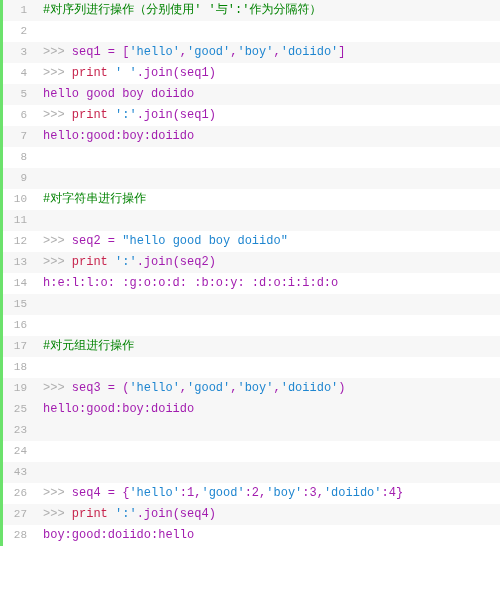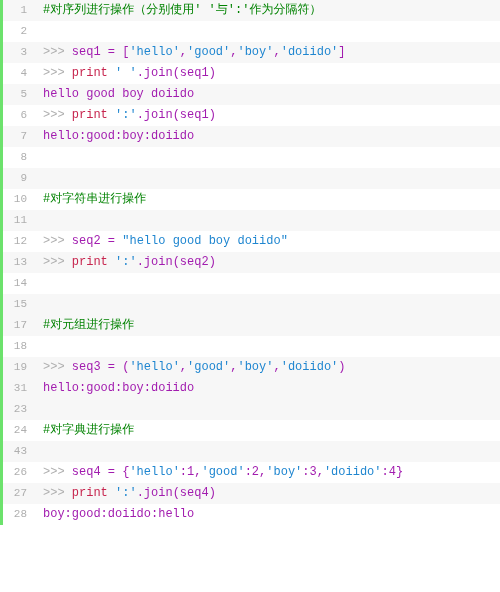--- a/index.html
+++ b/index.html
@@ -96,48 +96,52 @@
       <div class="line">
         <div class="ln">12</div>
         <div class="content"><span class="keyword">&gt;&gt;&gt; </span><span class="plain">seq2 = </span><span class="string">"hello good boy doiido"</span></div>
       </div>
       <div class="line alt">
         <div class="ln">13</div>
         <div class="content"><span class="keyword">&gt;&gt;&gt; </span><span class="print">print</span><span class="plain"> </span><span class="string">':'</span><span class="plain">.join(seq2)</span></div>
       </div>
       <div class="line">
         <div class="ln">14</div>
+        <div class="content"><span class="plain">h:e:l:l:o: :g:o:o:d: :b:o:y: :d:o:i:i:d:o</span></div>
       </div>
       <div class="line alt">
         <div class="ln">15</div>
+        <div class="content"><span class="plain"></span></div>
+      </div>
+      <div class="line">
+        <div class="ln">16</div>
         <div class="content"><span class="plain"></span></div>
       </div>
       <div class="line alt">
         <div class="ln">17</div>
         <div class="content"><span class="comment">#对元组进行操作</span></div>
       </div>
       <div class="line">
         <div class="ln">18</div>
         <div class="content"><span class="plain"></span></div>
       </div>
       <div class="line alt">
         <div class="ln">19</div>
         <div class="content"><span class="keyword">&gt;&gt;&gt; </span><span class="plain">seq3 = (</span><span class="string">'hello'</span><span class="plain">,</span><span class="string">'good'</span><span class="plain">,</span><span class="string">'boy'</span><span class="plain">,</span><span class="string">'doiido'</span><span class="plain">)</span></div>
       </div>
       <div class="line alt">
-        <div class="ln">31</div>
+        <div class="ln">25</div>
         <div class="content"><span class="plain">hello:good:boy:doiido</span></div>
       </div>
       <div class="line alt">
         <div class="ln">23</div>
         <div class="content"><span class="plain"></span></div>
       </div>
       <div class="line">
         <div class="ln">24</div>
-        <div class="content"><span class="comment">#对字典进行操作</span></div>
       </div>
       <div class="line alt">
         <div class="ln">43</div>
         <div class="content"><span class="plain"></span></div>
       </div>
       <div class="line">
         <div class="ln">26</div>
         <div class="content"><span class="keyword">&gt;&gt;&gt; </span><span class="plain">seq4 = {</span><span class="string">'hello'</span><span class="plain">:1,</span><span class="string">'good'</span><span class="plain">:2,</span><span class="string">'boy'</span><span class="plain">:3,</span><span class="string">'doiido'</span><span class="plain">:4}</span></div>
       </div>
       <div class="line alt">

